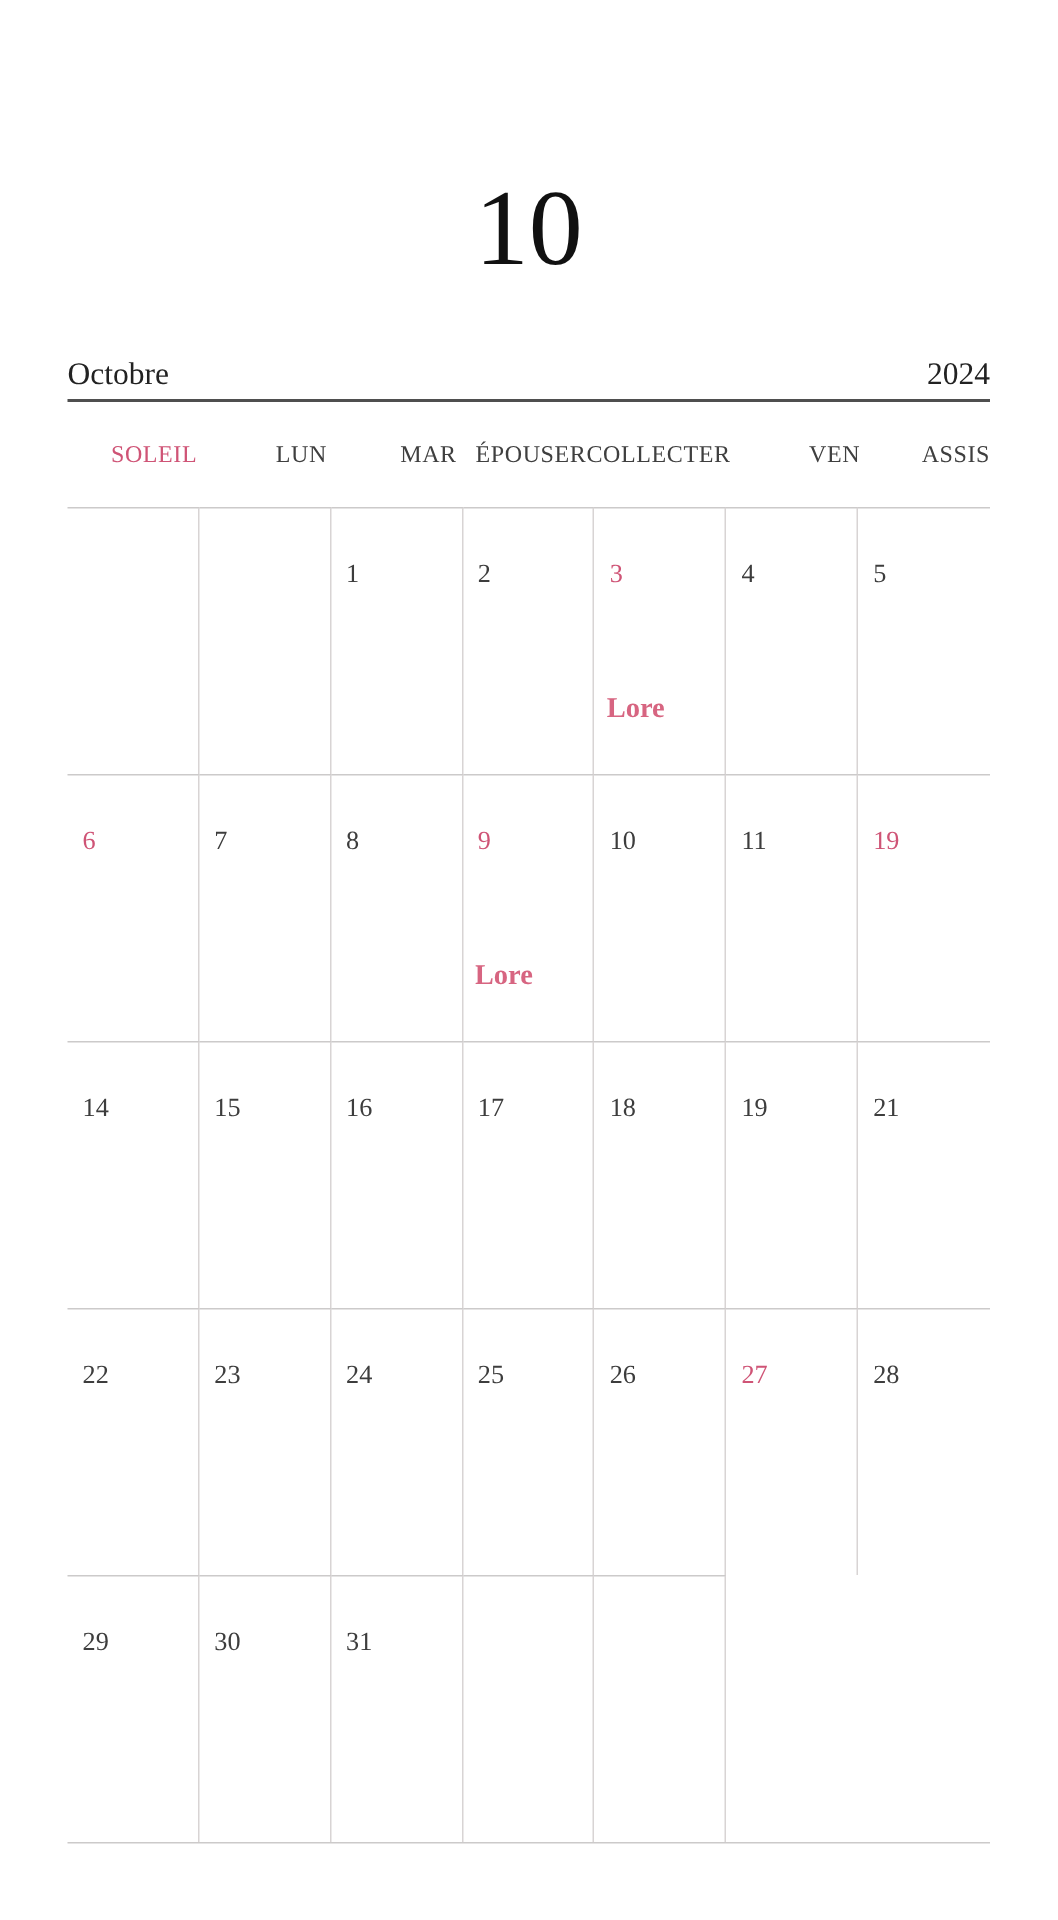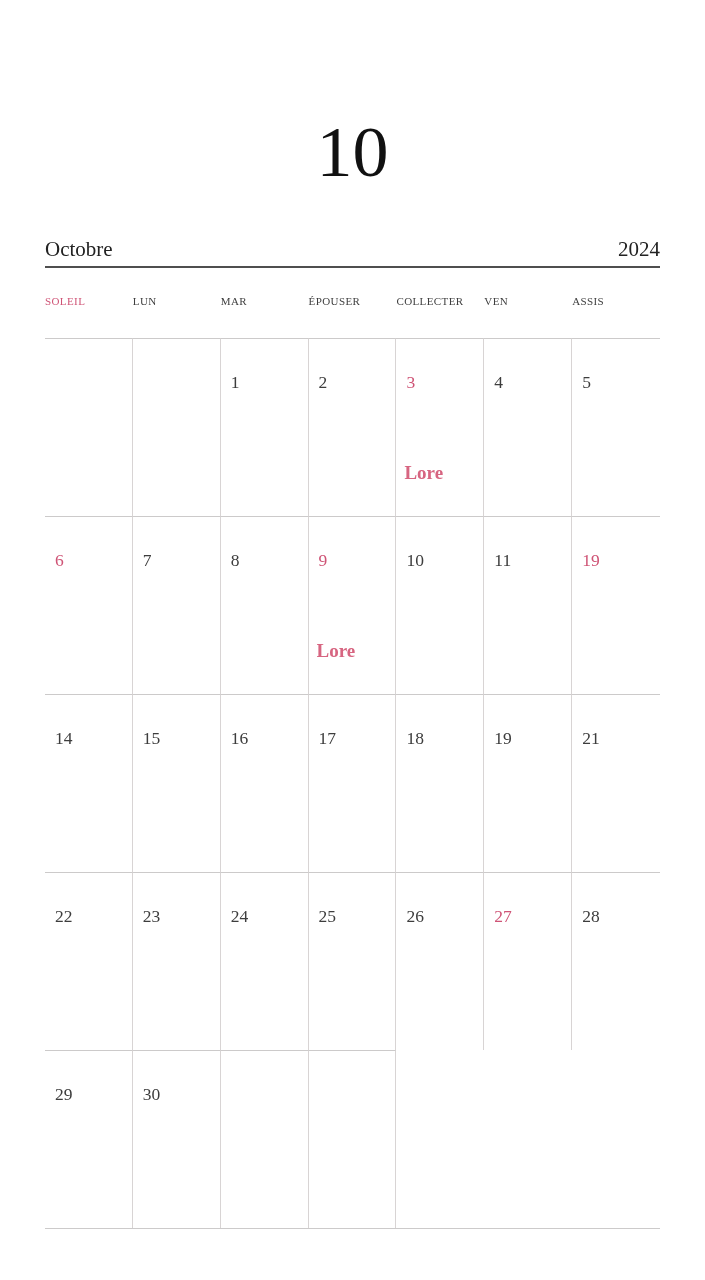--- a/index.html
+++ b/index.html
@@ -24,22 +24,22 @@
   }
   .divider {
     position:absolute; top:266px; left:45px; right:45px;
     height:2px; background:var(--divider,#4f4f4f);
   }
   .weekday-row {
     position:absolute; top:295px; left:45px; right:45px;
     display:grid; grid-template-columns:repeat(7,1fr);
   }
   .weekday-row .wd {
-    text-align:left;
-    font-size:11px; letter-spacing:0.4px;
+    text-align:right;
+    font-size:16px; letter-spacing:0.4px;
     color:#3f3f3f;
     white-space:nowrap;
   }
   .weekday-row .wd.hl { color:var(--accent-pink,#cf5476); }
   .calendar-grid {
     position:absolute; top:338px; left:45px; right:45px;
     height:890px;
     display:grid;
     grid-template-columns:repeat(7,1fr);
     grid-auto-rows:178px;
@@ -170,16 +170,19 @@
       </div>
       <div class="cell">
         <span class="num">28</span>
       </div>
       <div class="cell">
         <span class="num">29</span>
       </div>
       <div class="cell">
         <span class="num">30</span>
       </div>
+      <div class="cell">
+        <span class="num">31</span>
+      </div>
       <div class="cell"></div>
       <div class="cell"></div>
     </div>
 </div>
 
 </body></html>

